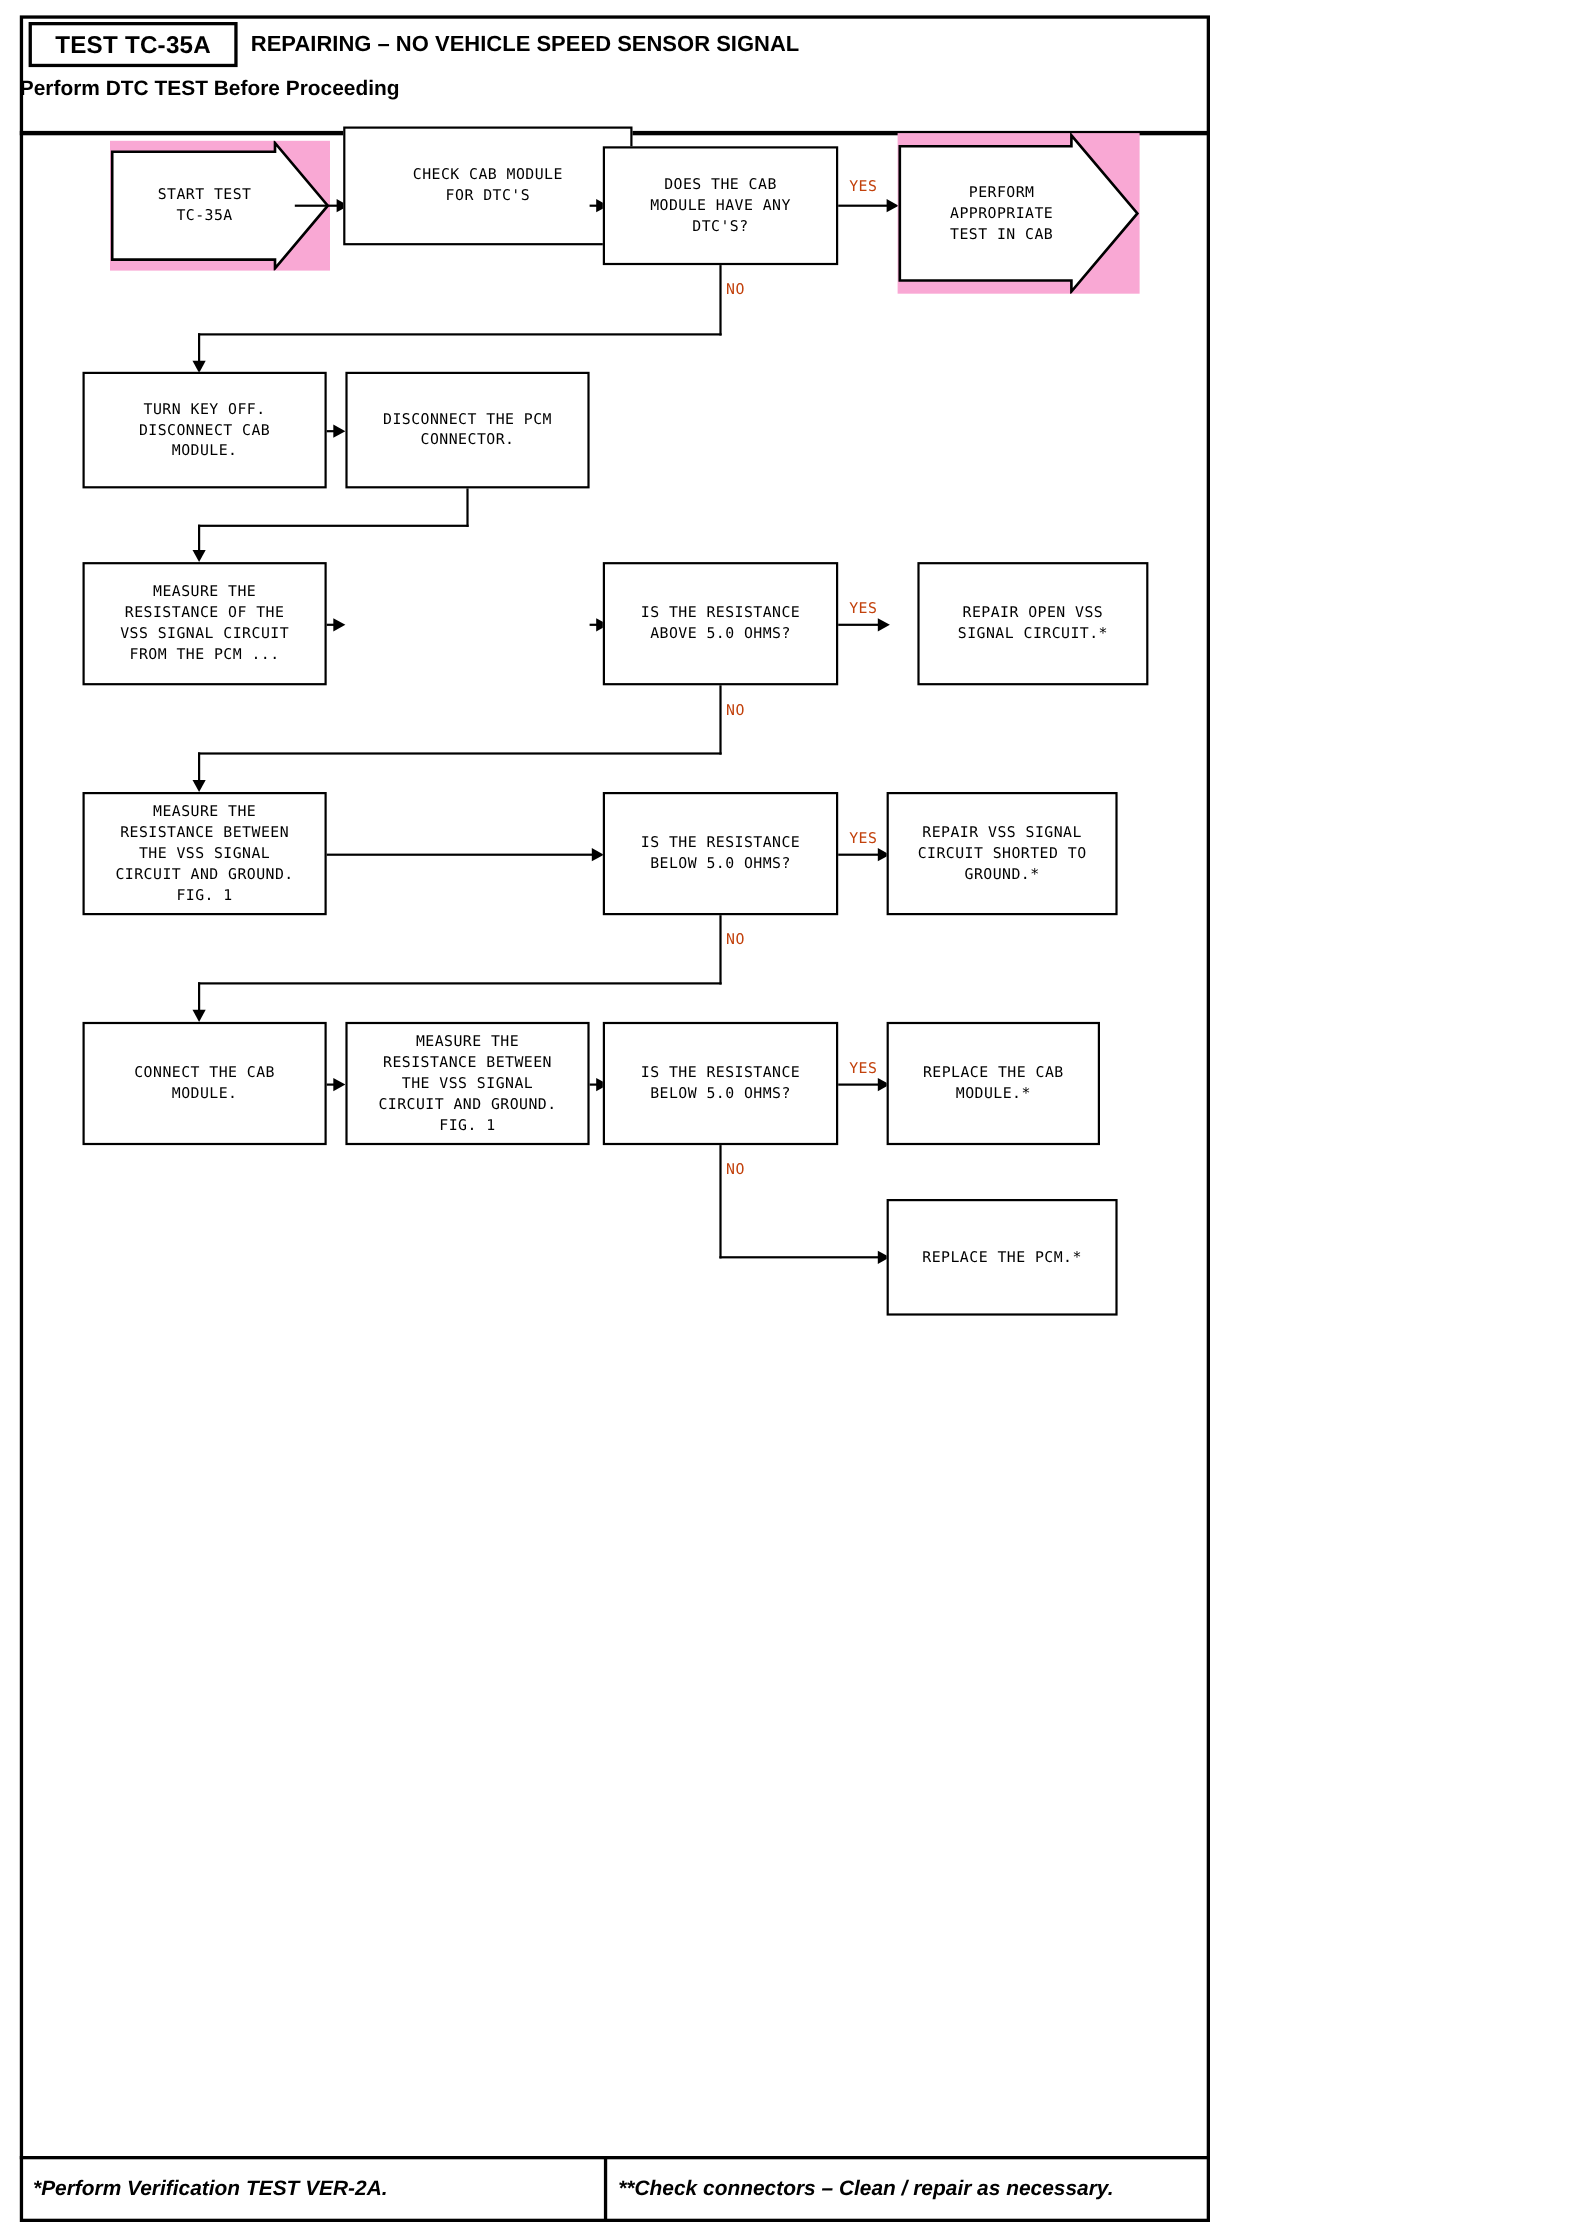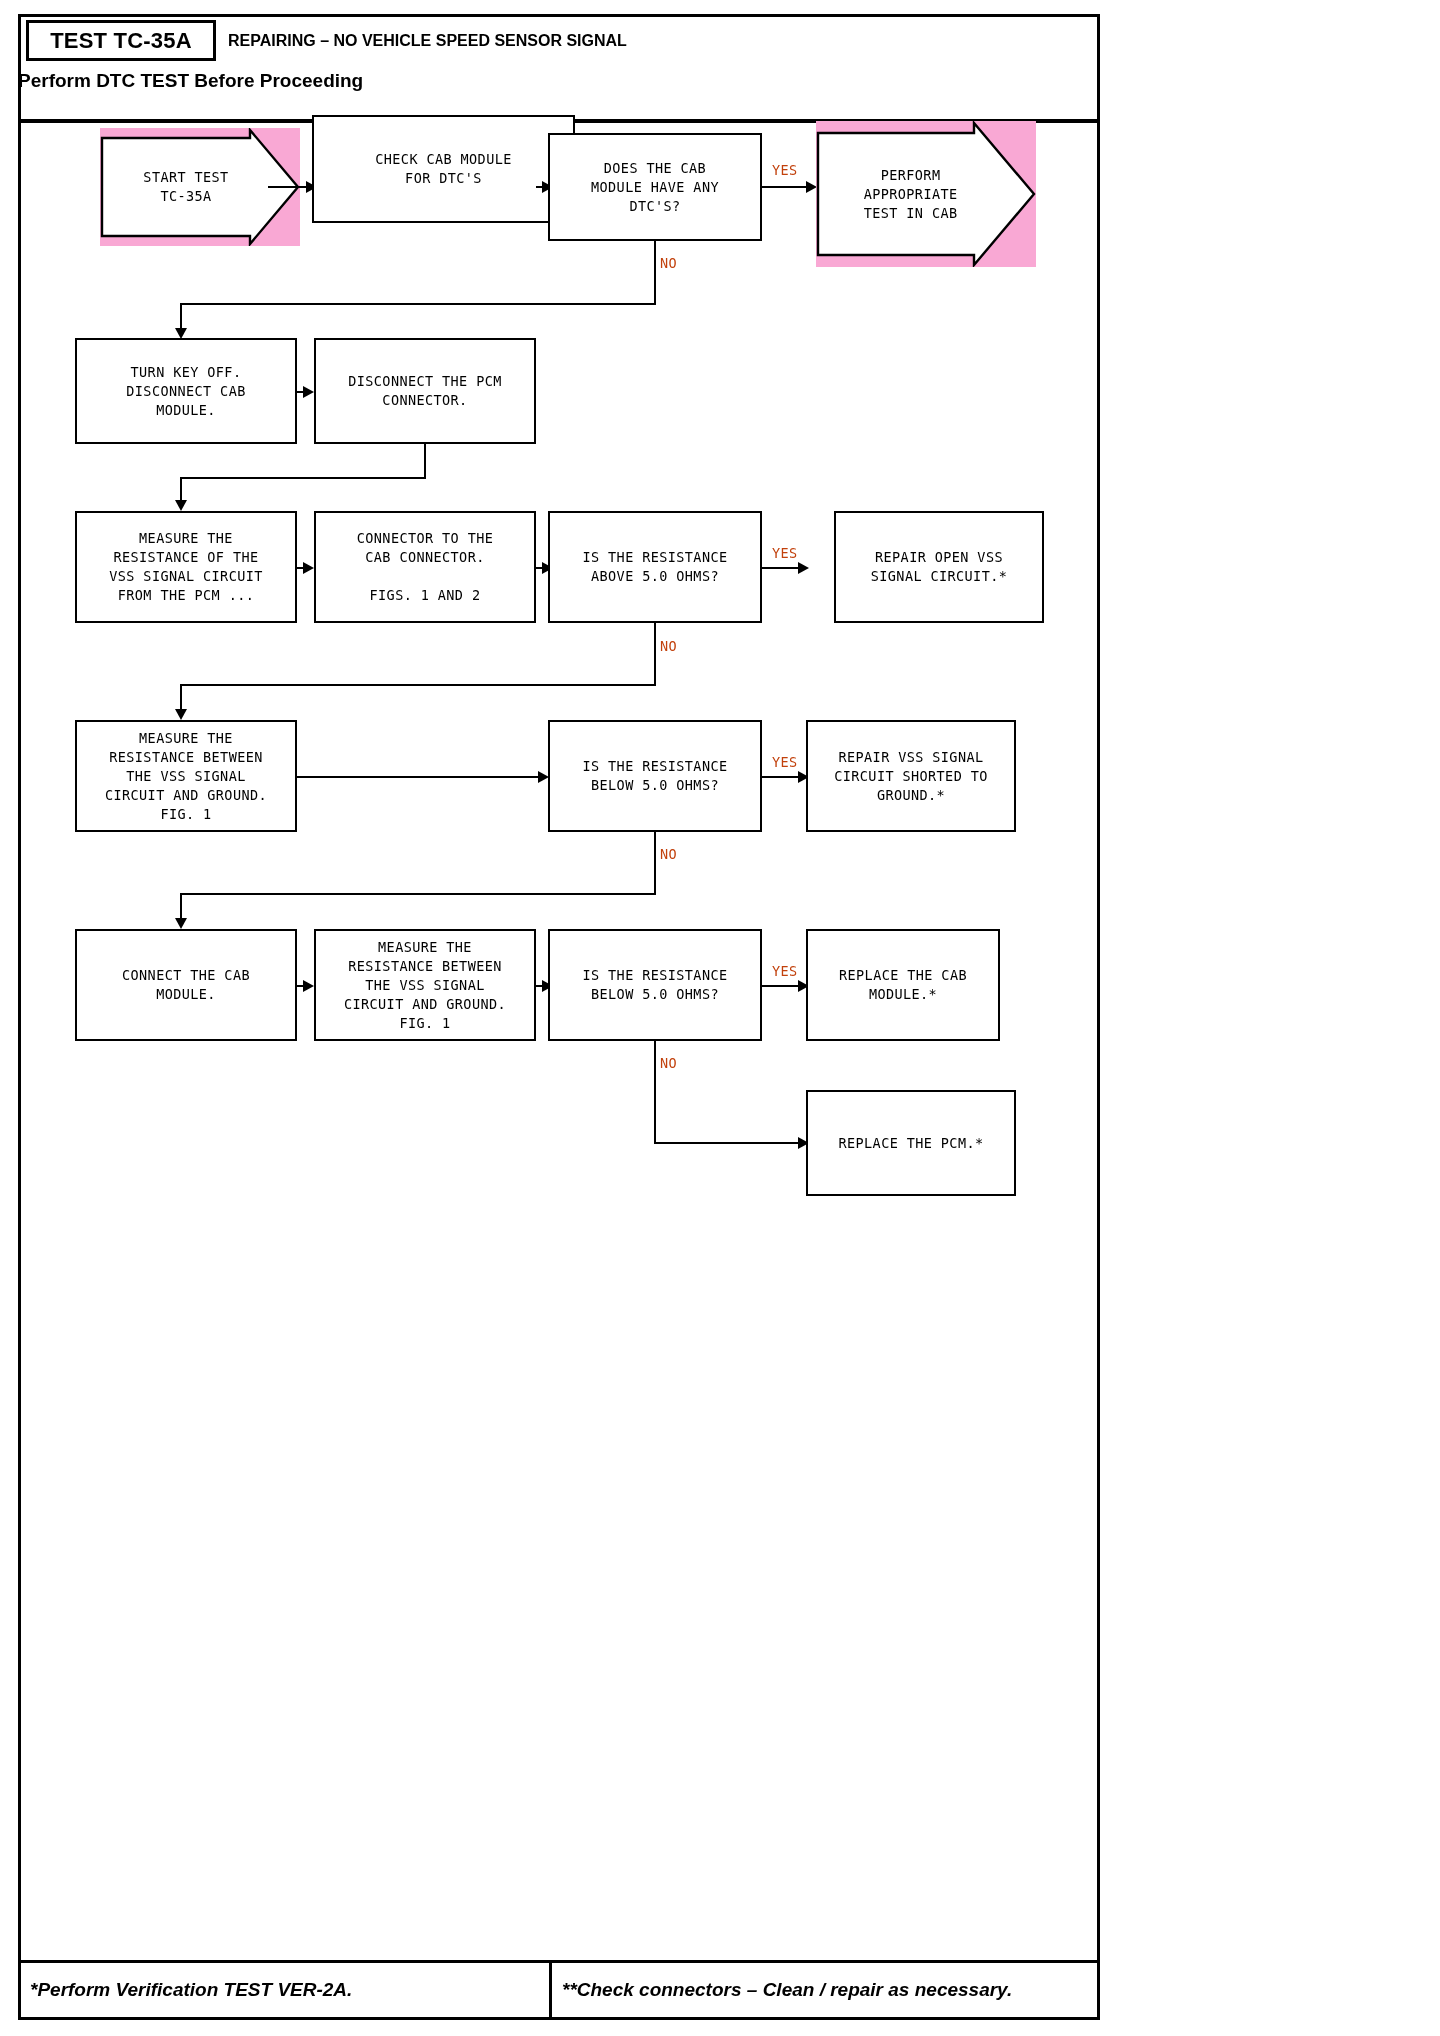--- a/index.html
+++ b/index.html
@@ -42,21 +42,21 @@
   }
   .testbox span{
     font-size:22px;font-weight:bold;letter-spacing:.2px;
     font-family:"Liberation Sans", sans-serif;
   }
   .hdr-title{
     position:absolute;
     left:228px; top:20px;
     height:41px;
     display:flex;align-items:center;
-    font-size:16px;font-weight:bold;
+    font-size:20px;font-weight:bold;
     white-space:nowrap;
   }
   .hdr-sub{
     position:absolute;
     left:18px; top:61px;
     height:40px;
     display:flex;align-items:center;
     font-size:19px;font-weight:bold;
   }
 
@@ -230,26 +230,20 @@
   <div class="node" style="left:75px;top:511px;width:222px;height:112px;">
     <div class="txt">MEASURE THE
 RESISTANCE OF THE
 VSS SIGNAL CIRCUIT
 FROM THE PCM ...</div>
   </div>
 
   <div class="ln lnh" style="left:297px;top:567px;width:12px;"></div>
   <div class="ahead right" style="left:303px;top:562px;"></div>
 
-  <div class="node" style="left:314px;top:511px;width:222px;height:112px;">
-    <div class="txt">CONNECTOR TO THE
-CAB CONNECTOR.
-
-FIGS. 1 AND 2</div>
-  </div>
 
   <div class="ln lnh" style="left:536px;top:567px;width:12px;"></div>
   <div class="ahead right" style="left:542px;top:562px;"></div>
 
   <div class="node" style="left:548px;top:511px;width:214px;height:112px;">
     <div class="txt">IS THE RESISTANCE
 ABOVE 5.0 OHMS?</div>
   </div>
 
   <div class="lbl" style="left:772px;top:545px;">YES</div>

